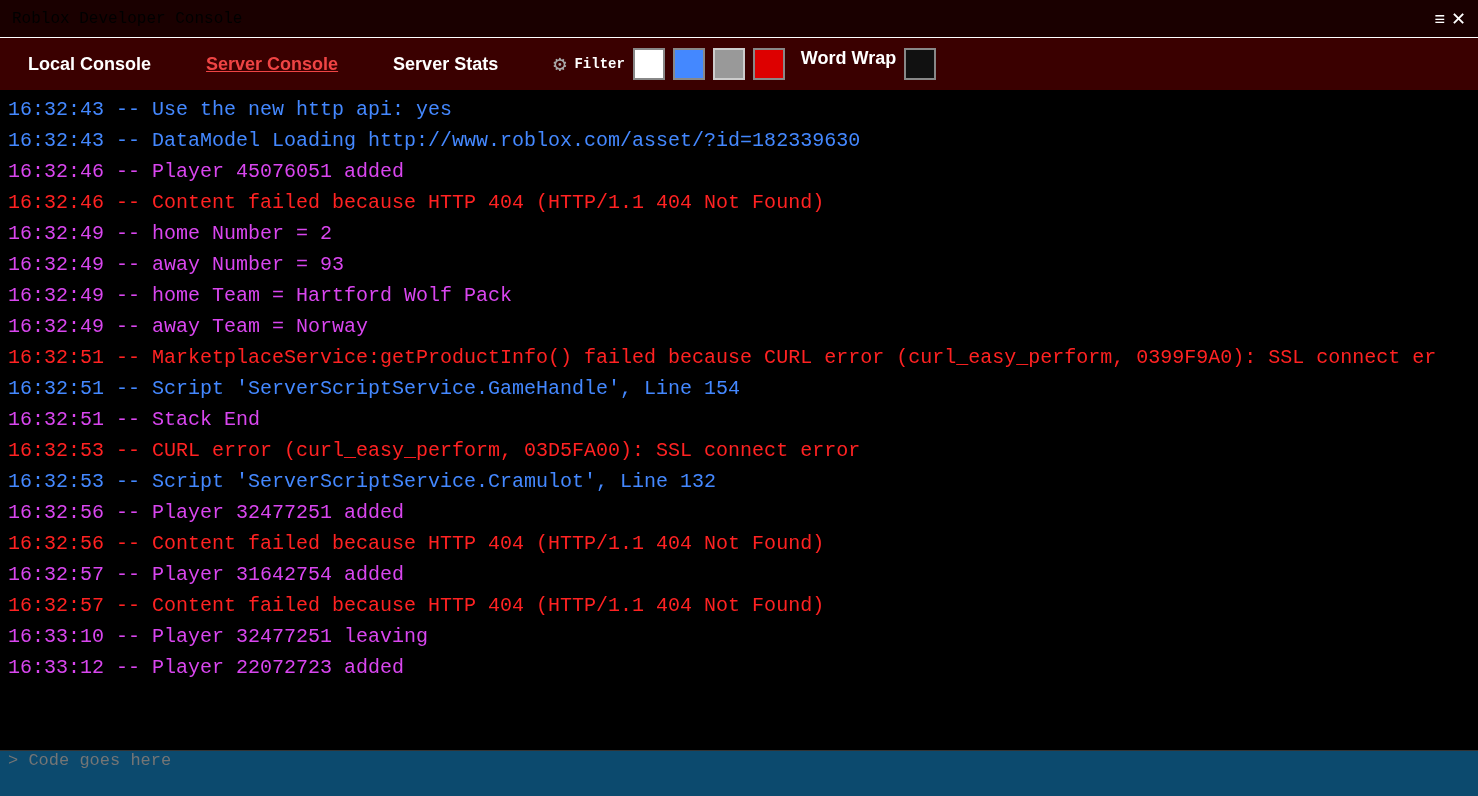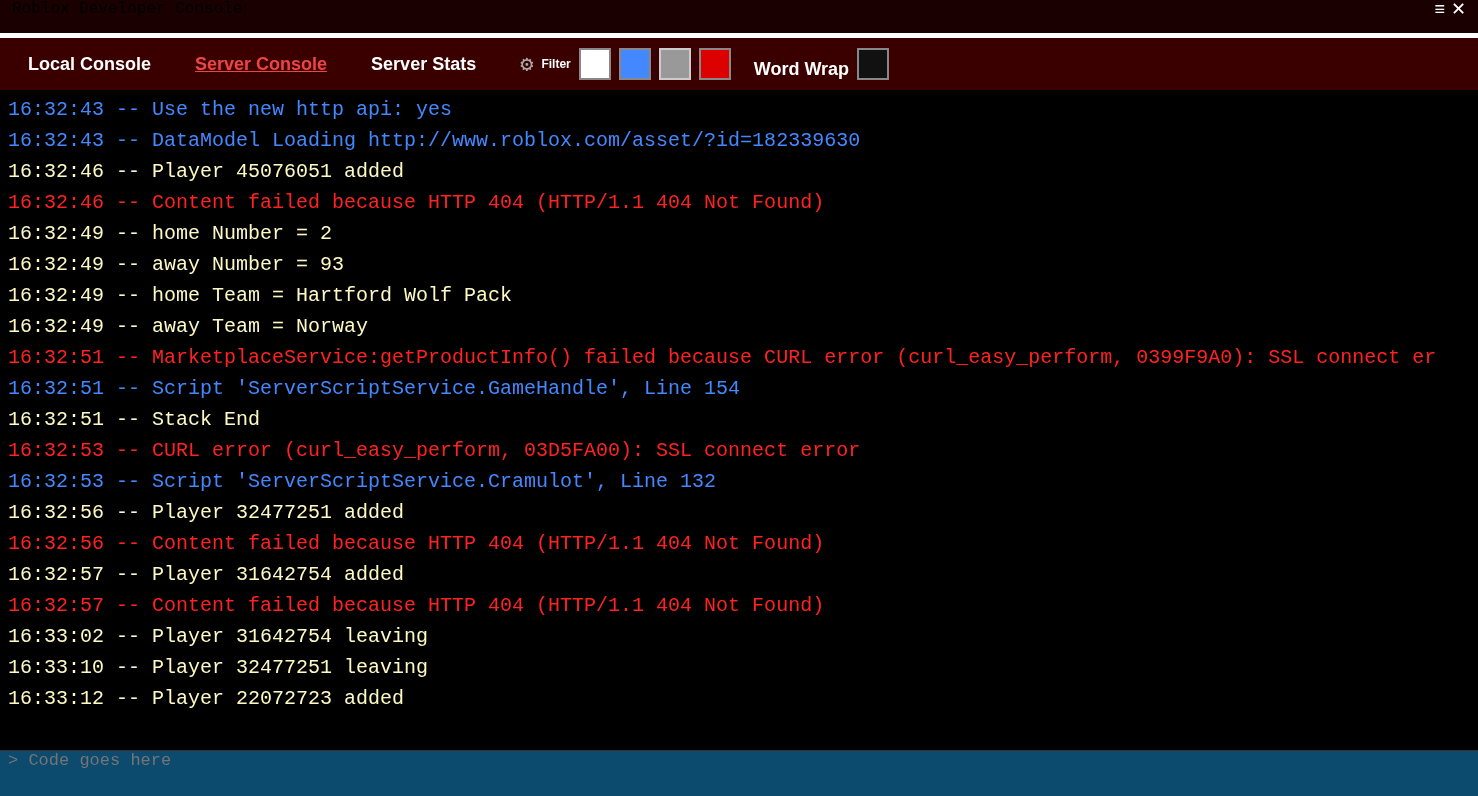--- a/index.html
+++ b/index.html
@@ -9,24 +9,24 @@
       background: #000;
       font-family: 'Courier New', Courier, monospace;
       overflow: hidden;
     }
 
     
     #title-bar {
       background: #1a0000;
       height: 38px;
       display: flex;
-      align-items: flex-start;
+      align-items: center;
       justify-content: space-between;
       padding: 0 12px;
-      border-bottom: 5px solid #ffffff;
+      border-bottom: 1px solid #ffffff;
     }
     #title-bar-controls {
       display: flex;
       gap: 6px;
       align-items: center;
     }
     .title-btn {
       color: #fff;
       font-size: 18px;
       cursor: pointer;
@@ -35,21 +35,21 @@
       line-height: 1;
     }
 
     
     #tab-bar {
       background: #3a0000;
       height: 52px;
       display: flex;
       align-items: center;
       padding: 0 8px;
-      gap: 4px;
+      gap: 15px;
     }
     .tab {
       color: #fff;
       font-size: 18px;
       font-weight: bold;
       font-family: Arial, sans-serif;
       padding: 6px 20px;
       cursor: pointer;
       background: transparent;
       border: none;
@@ -66,40 +66,40 @@
       align-items: center;
       margin-left: 20px;
       gap: 8px;
     }
     .gear-icon {
       color: #aaa;
       font-size: 22px;
     }
     .filter-label {
       color: #fff;
-      font-size: 12px;
+      font-size: 14px;
       font-weight: bold;
-      font-family: Liberation Sans, sans-serif;
+      font-family: Liberation Mono, monospace;
     }
     .filter-color-btn {
       width: 32px;
       height: 32px;
       border: 2px solid #888;
       cursor: pointer;
     }
     .filter-color-btn.white { background: #fff; }
     .filter-color-btn.blue { background: #4488ff; }
     .filter-color-btn.gray { background: #999; border-color: #ccc; }
     .filter-color-btn.red { background: #dd0000; }
 
     
     #wordwrap-section {
       display: flex;
-      align-items: flex-end;
-      margin-left: 19px;
+      align-items: flex-start;
+      margin-left: 1px;
       gap: 8px;
     }
     .wordwrap-label {
       color: #fff;
       font-size: 18px;
       font-weight: bold;
       font-family: Arial, sans-serif;
     }
     .wordwrap-checkbox {
       width: 32px;
@@ -135,21 +135,21 @@
       border: 2px solid #333;
     }
 
     .log-line {
       font-size: 20px;
       line-height: 1.55;
       white-space: nowrap;
       overflow: hidden;
       text-overflow: ellipsis;
     }
-    .log-white { color: #fef9c3; }
+    .log-white { color: #d946ef; }
     .log-blue { color: #4488ff; }
     .log-red { color: #ff2222; }
 
     
     #input-bar {
       height: 53px;
       background: #0c4a6e;
       border-top: 1px solid #333;
       display: flex;
       align-items: flex-start;
@@ -210,21 +210,20 @@
       <div class="log-line log-white">16:32:49 -- away Team = Norway</div>
       <div class="log-line log-red">16:32:51 -- MarketplaceService:getProductInfo() failed because CURL error (curl_easy_perform, 0399F9A0): SSL connect er</div>
       <div class="log-line log-blue">16:32:51 -- Script 'ServerScriptService.GameHandle', Line 154</div>
       <div class="log-line log-white">16:32:51 -- Stack End</div>
       <div class="log-line log-red">16:32:53 -- CURL error (curl_easy_perform, 03D5FA00): SSL connect error</div>
       <div class="log-line log-blue">16:32:53 -- Script 'ServerScriptService.Cramulot', Line 132</div>
       <div class="log-line log-white">16:32:56 -- Player 32477251 added</div>
       <div class="log-line log-red">16:32:56 -- Content failed because HTTP 404 (HTTP/1.1 404 Not Found)</div>
       <div class="log-line log-white">16:32:57 -- Player 31642754 added</div>
       <div class="log-line log-red">16:32:57 -- Content failed because HTTP 404 (HTTP/1.1 404 Not Found)</div>
-      <div class="log-line log-white">16:33:02 -- Player 31642754 leaving</div>
       <div class="log-line log-white">16:33:10 -- Player 32477251 leaving</div>
       <div class="log-line log-white">16:33:12 -- Player 22072723 added</div>
     </div>
 </div>
 
 <div id="input-bar">
   <input type="text" id="code-input" placeholder="&gt; Code goes here" style="">
 </div>
 
 </body></html>

